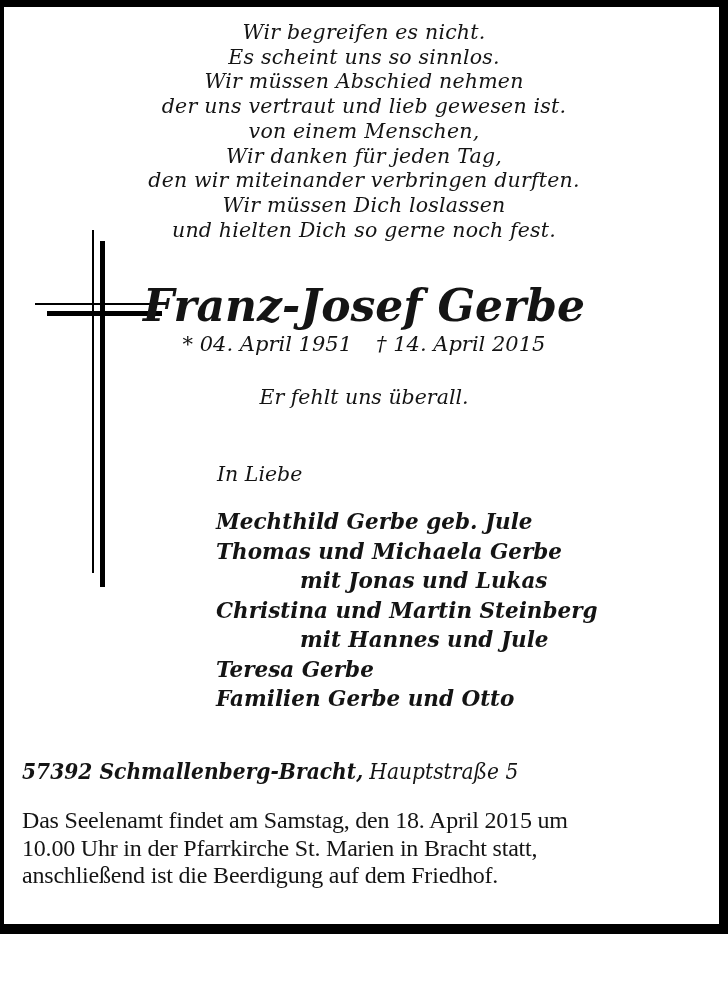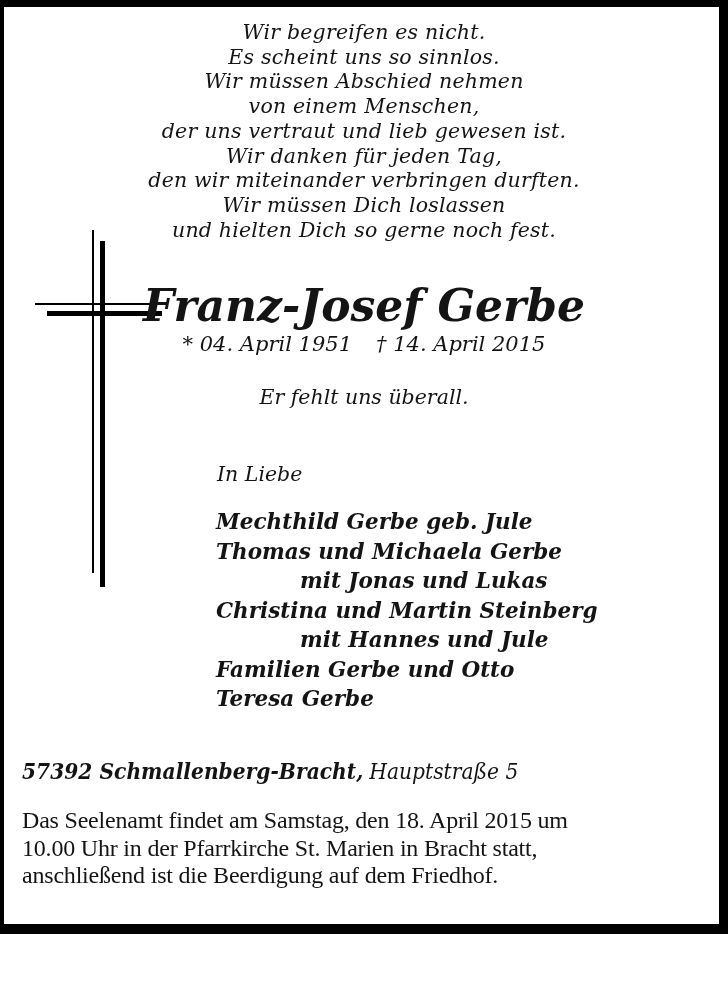--- a/index.html
+++ b/index.html
@@ -107,22 +107,22 @@
 </style>
 </head>
 <body>
 
 <div class="notice">
 
   <div class="abs poem bookman">
     <div>Wir begreifen es nicht.</div>
     <div>Es scheint uns so sinnlos.</div>
     <div>Wir müssen Abschied nehmen</div>
+    <div>der uns vertraut und lieb gewesen ist.</div>
     <div>von einem Menschen,</div>
-    <div>der uns vertraut und lieb gewesen ist.</div>
     <div>Wir danken für jeden Tag,</div>
     <div>den wir miteinander verbringen durften.</div>
     <div>Wir müssen Dich loslassen</div>
     <div>und hielten Dich so gerne noch fest.</div>
   </div>
 
   <div>
     <div class="cross-line cross-v-thin"></div>
     <div class="cross-line cross-v-thick"></div>
     <div class="cross-line cross-h-thin"></div>
@@ -140,22 +140,22 @@
   </div>
 
   <div class="abs closing bookman">In Liebe</div>
 
   <div class="abs mourners bookman">
     <div>Mechthild Gerbe geb. Jule</div>
     <div>Thomas und Michaela Gerbe</div>
     <div class="indent">mit Jonas und Lukas</div>
     <div>Christina und Martin Steinberg</div>
     <div class="indent">mit Hannes und Jule</div>
+    <div>Teresa Gerbe</div>
     <div>Familien Gerbe und Otto</div>
-    <div>Teresa Gerbe</div>
   </div>
 
   <div class="abs address bookman">
     <span class="location">57392 Schmallenberg-Bracht,</span><span class="street">Hauptstraße 5</span>
   </div>
 
   <div class="abs service times">
     <div>Das Seelenamt findet am Samstag, den 18. April 2015 um</div>
     <div>10.00 Uhr in der Pfarrkirche St. Marien in Bracht statt,</div>
     <div>anschließend ist die Beerdigung auf dem Friedhof.</div>

